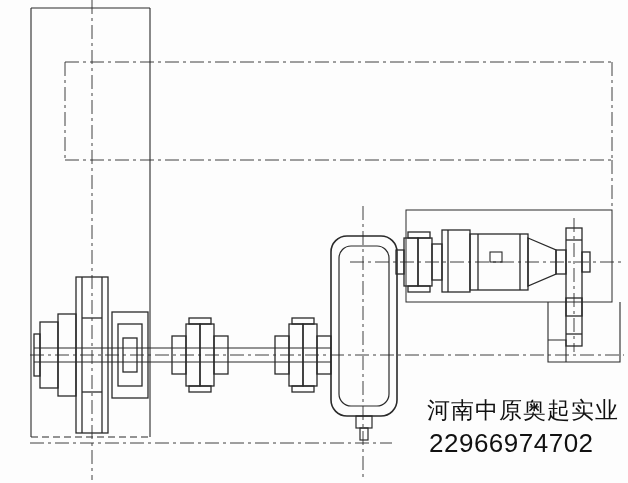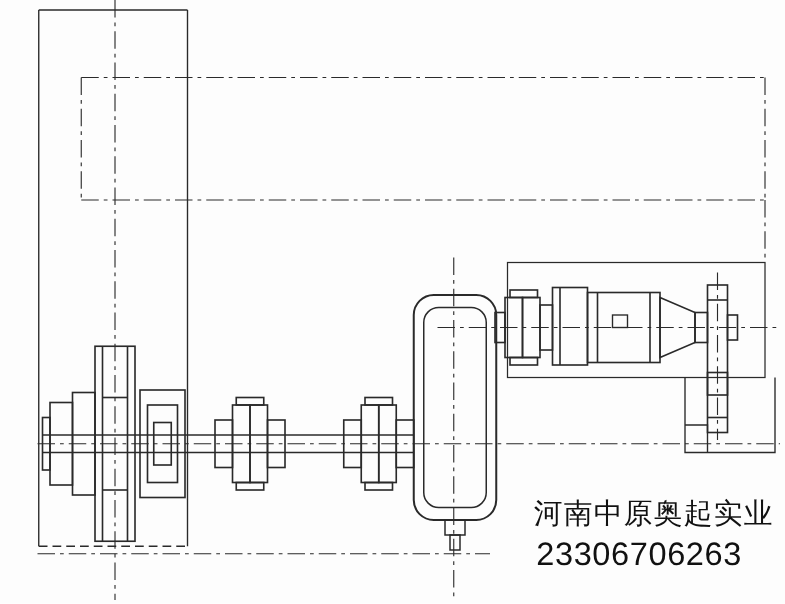--- a/index.html
+++ b/index.html
@@ -145,15 +145,15 @@
         <line x1="566" y1="334" x2="582" y2="334"></line>
         <rect x="566" y="298" width="16" height="18"></rect>
         <rect x="582" y="252" width="8" height="20"></rect>
       </g>
 
     </g>
   </svg>
 
   <div class="wm wm-company">河南中原奥起实业</div>
 
-  <div class="wm wm-phone">23306706263</div>
+  <div class="wm wm-phone">22966974702</div>
 
 </div>
 
 </body></html>

